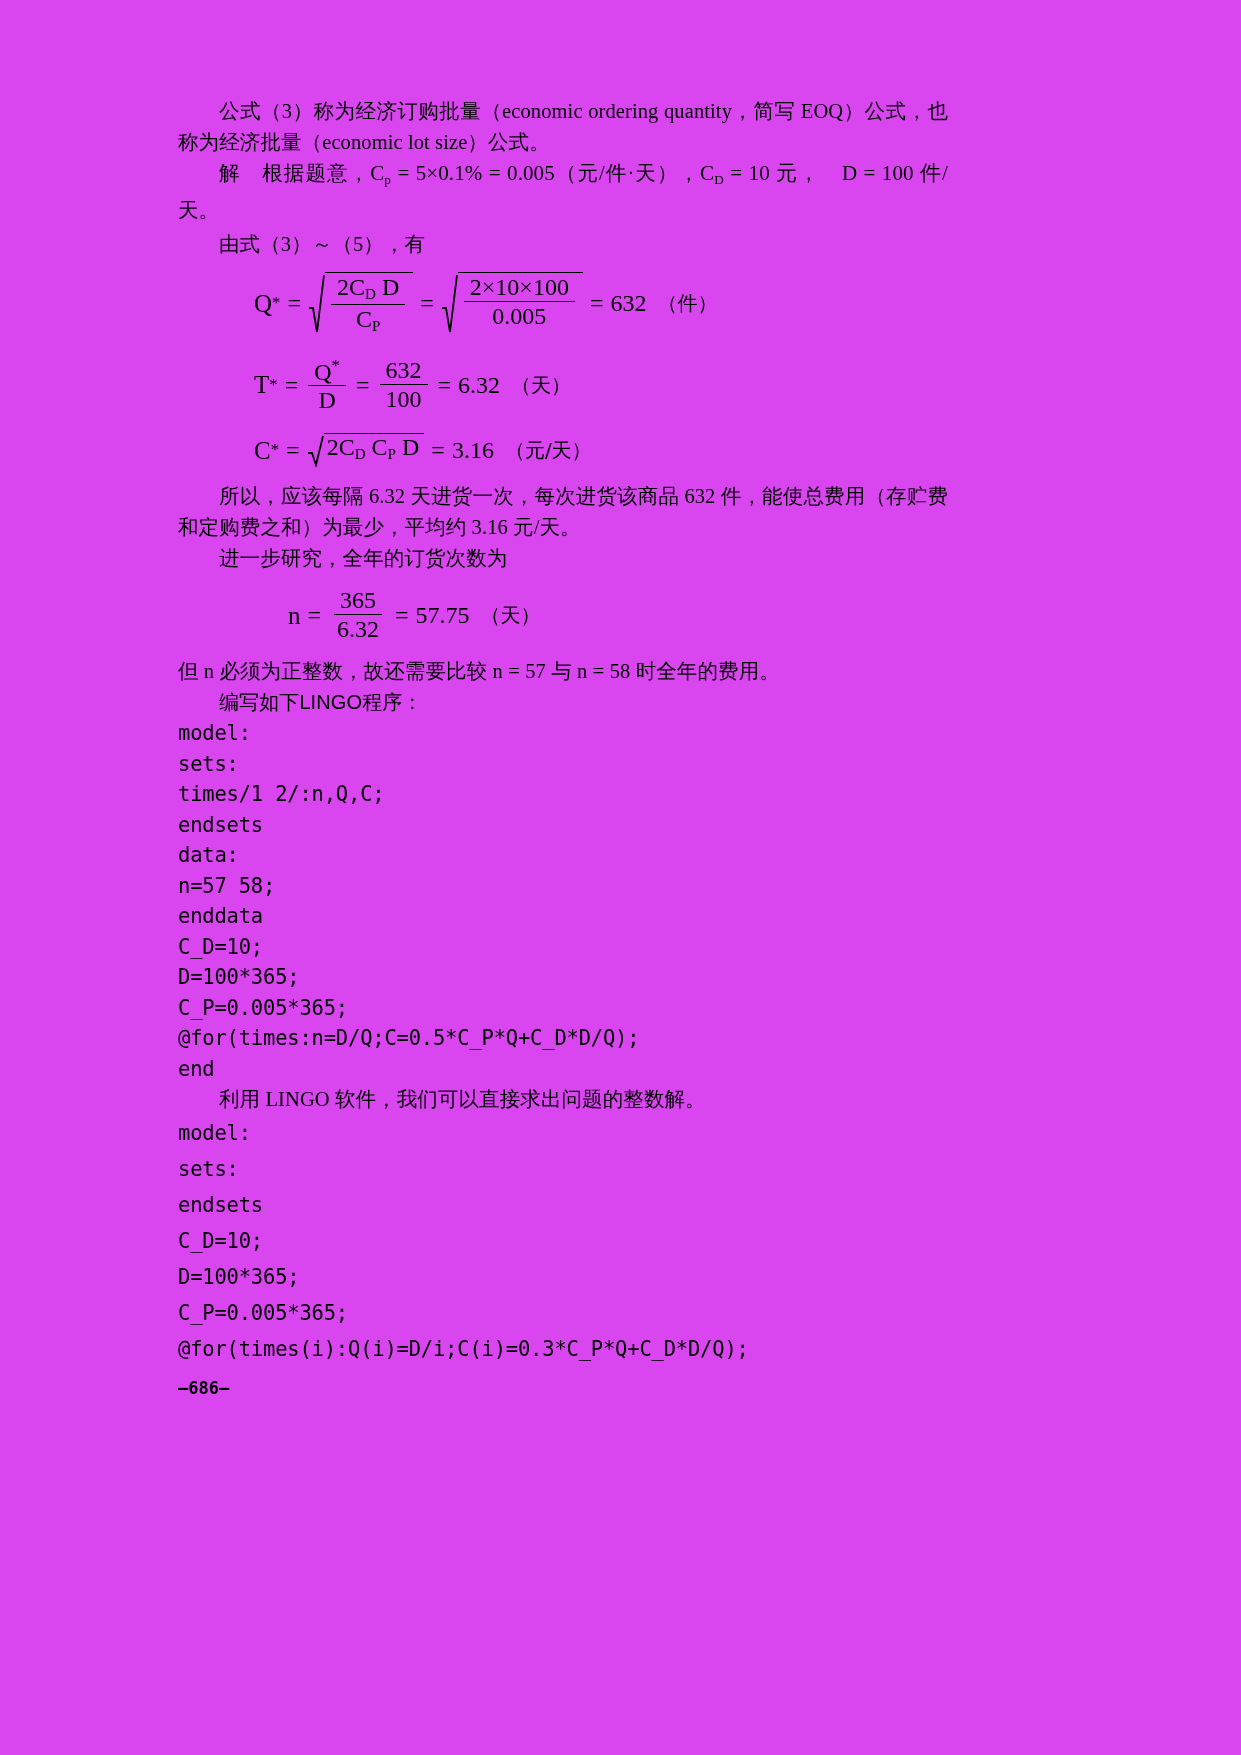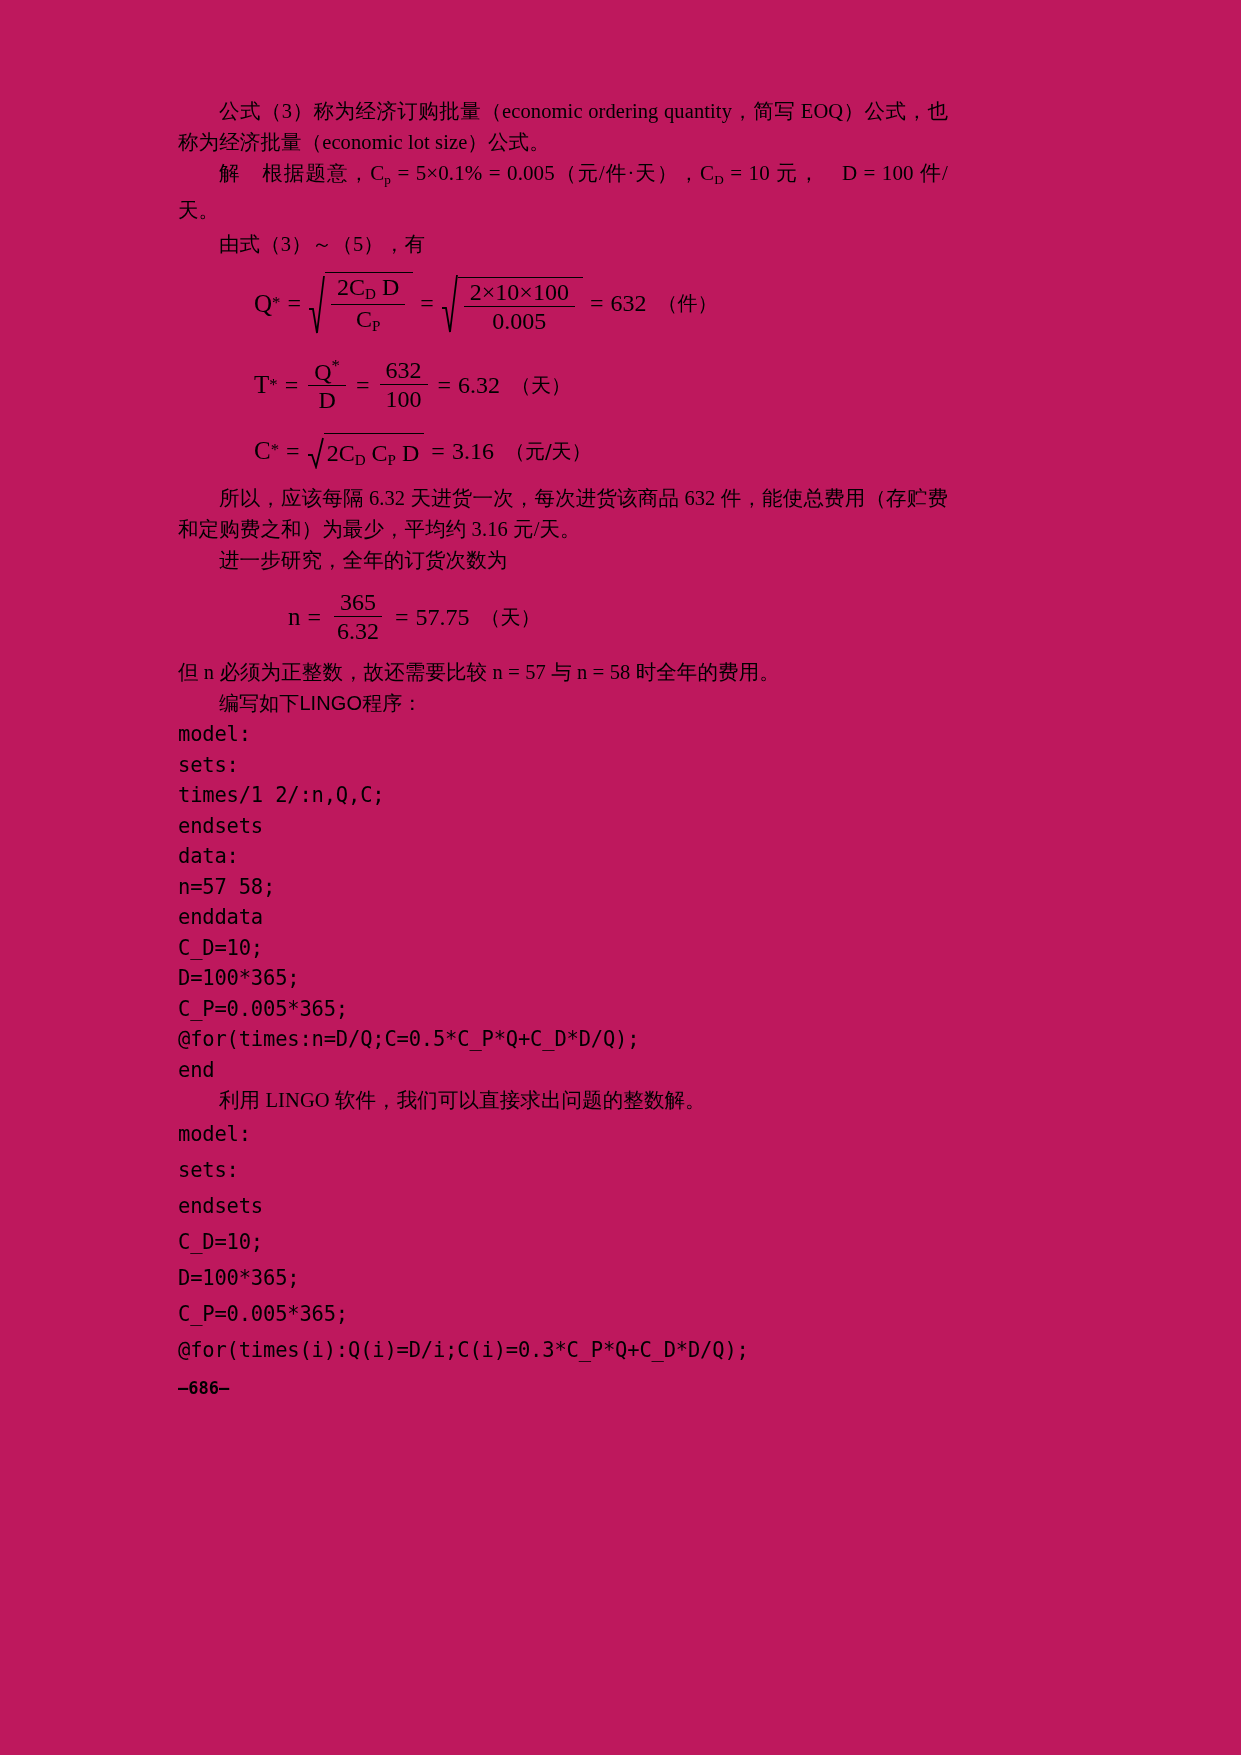--- a/index.html
+++ b/index.html
@@ -13,21 +13,21 @@
     position: relative;
     font-family: "Liberation Serif", "DejaVu Serif", serif;
     color: #000000;
     overflow: hidden;
   }
   .page {
     position: absolute;
     left: 0; top: 0;
     width: 1241px;
     height: 1755px;
-    background: #be185d;
+    background: #d946ef;
   }
   .content {
     position: absolute;
     left: 178px;
     top: 96px;
     width: 770px;
   }
 
   
   .para {
@@ -83,21 +83,21 @@
     padding: 0 6px 1px 6px;
     border-bottom: 1.6px solid #000;
   }
   .frac .den {
     padding: 2px 6px 0 6px;
   }
 
   
   .sqrt {
     display: inline-flex;
-    align-items: flex-end;
+    align-items: flex-start;
     vertical-align: middle;
   }
   .sqrt .radsign {
     display: flex;
     align-items: flex-end;
     font-size: 1em;
     line-height: 1;
     position: relative;
     width: 17px;
   }
@@ -217,21 +217,21 @@
     <div class="eqline eq-c">
       <span class="mi" style="font-size:25px">C</span>
         <sup class="st">*</sup>
       <span class="op">=</span>
       <span class="sqrt">
         <span class="radsign">
           <svg width="17" height="34" viewBox="0 0 17 34">
               <path d="M1 20 L5 20 L9 32 L16 3" stroke="#000" stroke-width="1.8" fill="none"></path>
             </svg>
         </span>
-        <span class="radbody" style="padding-top:7px">
+        <span class="radbody" style="padding-top:1px">
           <span><span>2C</span><sub class="sm">D</sub>&nbsp;<span>C</span><sub class="sm">P</sub>&nbsp;<span>D</span></span>
         </span>
       </span>
       <span class="op">=</span>
       <span>3.16</span>
       <span class="unit">（元/天）</span>
     </div>
 
     <p class="para indent" style="margin-top:14px">所以，应该每隔 6.32 天进货一次，每次进货该商品 632 件，能使总费用（存贮费和定购费之和）为最少，平均约 3.16 元/天。</p>
 

